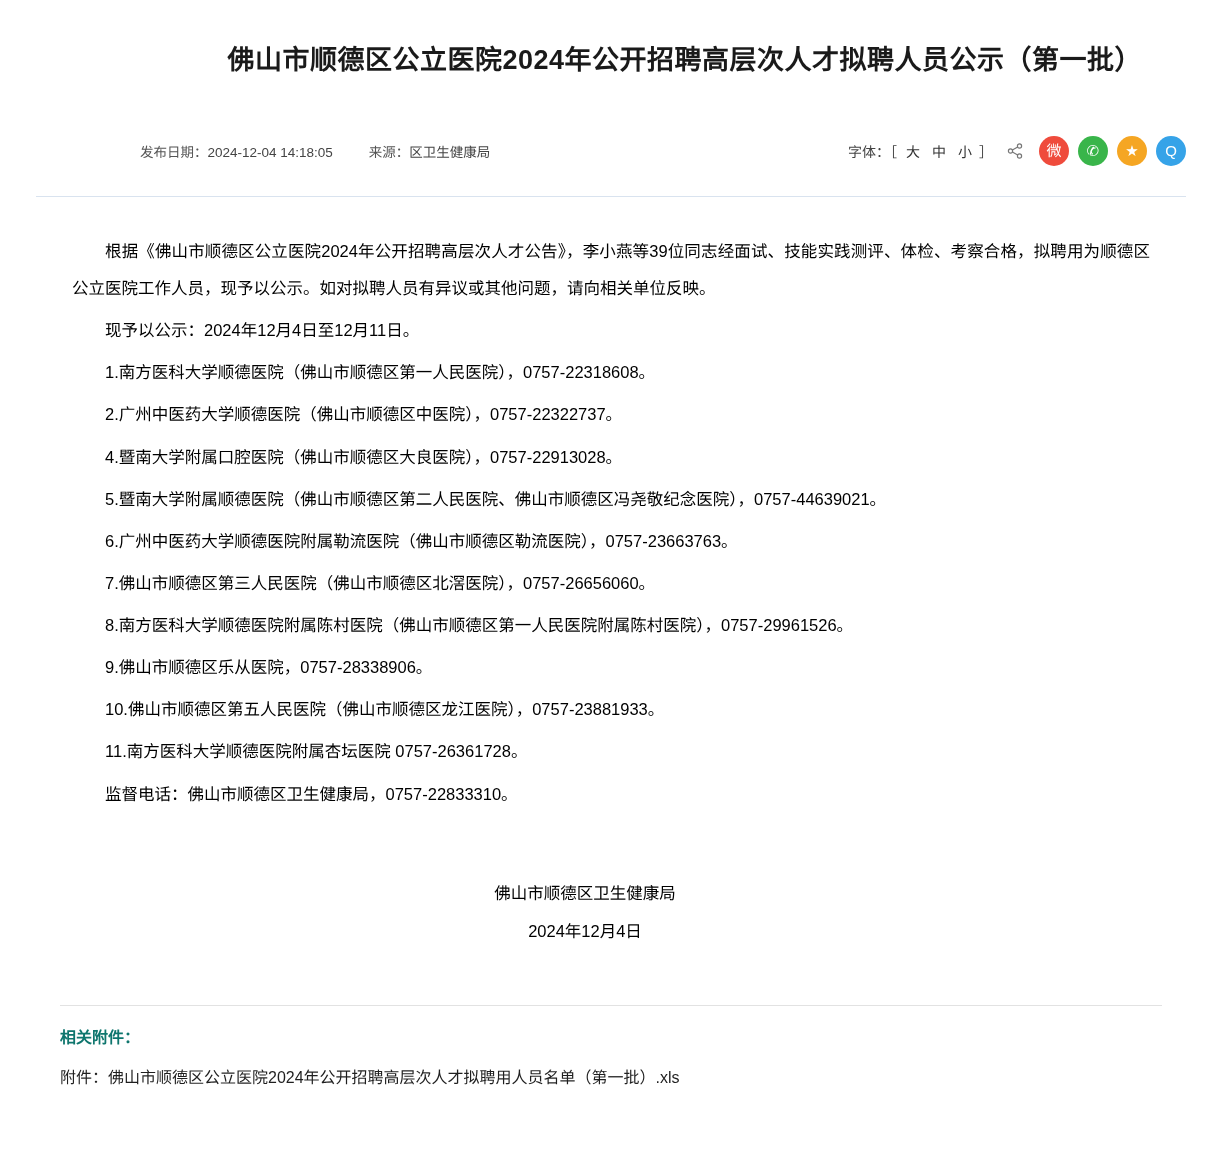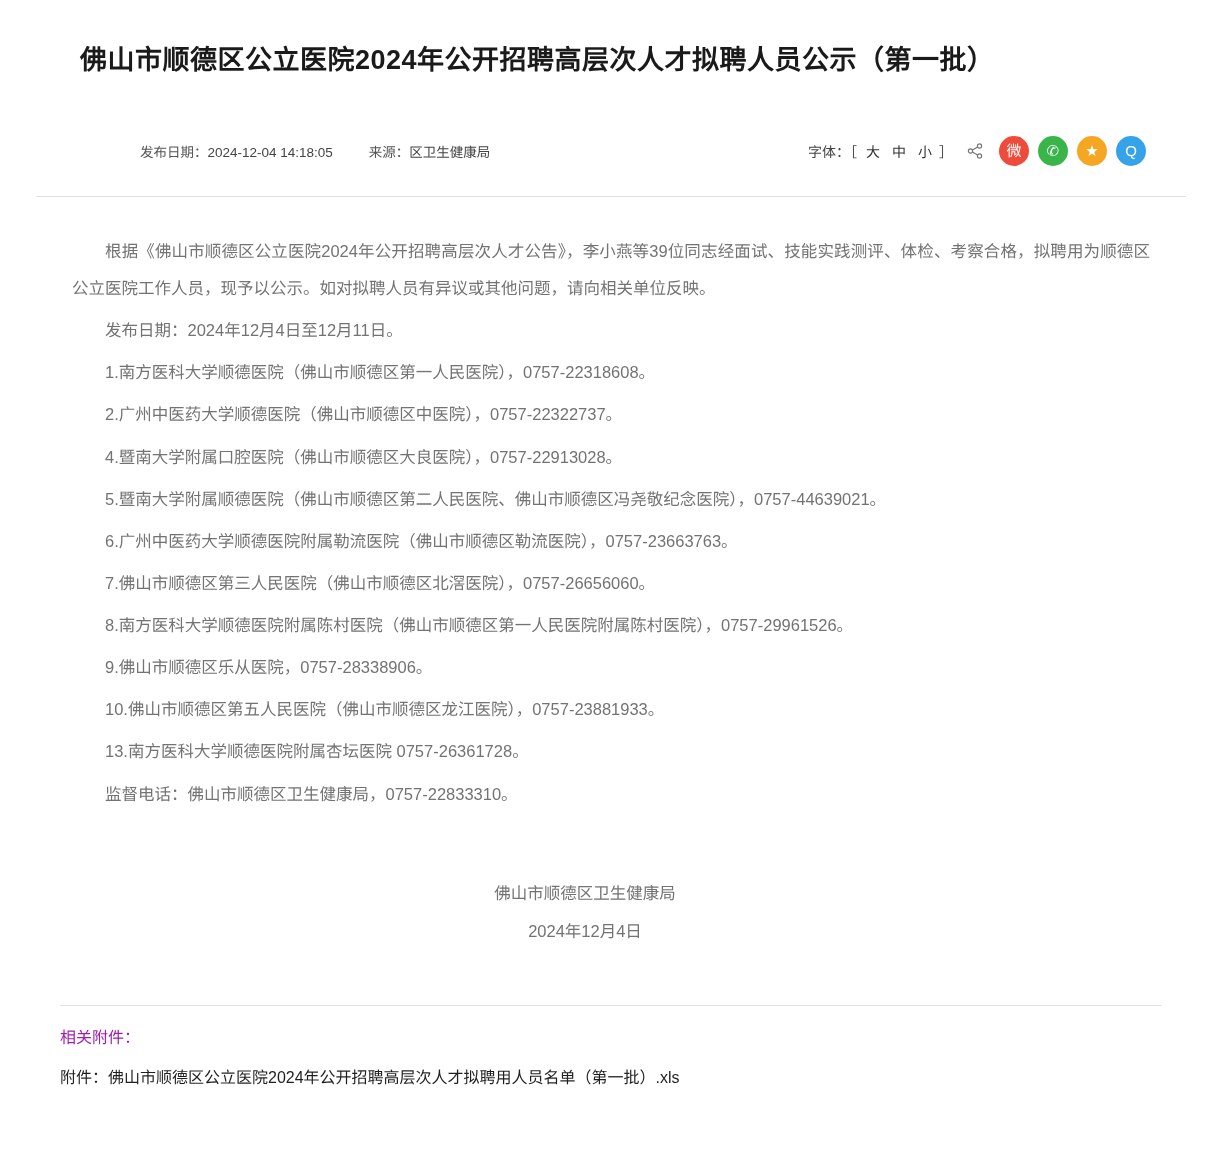--- a/index.html
+++ b/index.html
@@ -14,34 +14,34 @@
     color: #222222;
     position: relative;
   }
   .page {
     width: 1222px;
     box-sizing: border-box;
     padding: 0;
   }
   
   .title {
-    text-align: left;
+    text-align: right;
     font-size: 27px;
     font-weight: bold;
     color: #1a1a1a;
     letter-spacing: 0.5px;
     padding: 24px 80px 0 80px;
     line-height: 1.4;
   }
   
   .meta-bar {
     display: flex;
     align-items: center;
     justify-content: space-between;
-    padding: 38px 76px 0 140px;
+    padding: 38px 36px 0 140px;
     font-size: 13.5px;
     color: #555555;
   }
   .meta-left {
     display: flex;
     align-items: center;
     gap: 36px;
     white-space: nowrap;
   }
   .meta-left .meta-item {
@@ -94,21 +94,21 @@
   }
   
   .divider {
     margin: 30px 36px 0 36px;
     border-top: 1px solid #d9e3ef;
   }
   
   .article {
     padding: 36px 72px 0 72px;
     font-size: 16.5px;
-    color: #737373;
+    color: #000000;
     line-height: 2.25;
   }
   .article p {
     margin: 0 0 5px 0;
     text-align: justify;
   }
   .article p.indent {
     text-indent: 2em;
   }
   .sign {
@@ -118,22 +118,22 @@
     line-height: 2.3;
     font-size: 16.5px;
   }
   
   .attachments {
     margin: 54px 60px 0 60px;
     border-top: 1px solid #e2e2e2;
     padding-top: 18px;
   }
   .attach-title {
-    color: #a21caf;
-    font-weight: normal;
+    color: #0f766e;
+    font-weight: bold;
     font-size: 16px;
     margin-bottom: 16px;
   }
   .attach-item {
     font-size: 16px;
     color: #1f1f1f;
   }
   .attach-item a {
     color: #1f1f1f;
     text-decoration: none;
@@ -181,31 +181,31 @@
         <span class="soc" style="background:#f5a623">★</span>
         <span class="soc" style="background:#36a3e8">Q</span>
       </span>
     </div>
   </div>
 
   <div class="divider"></div>
 
   <div class="article">
     <p class="indent">根据《佛山市顺德区公立医院2024年公开招聘高层次人才公告》，李小燕等39位同志经面试、技能实践测评、体检、考察合格，拟聘用为顺德区公立医院工作人员，现予以公示。如对拟聘人员有异议或其他问题，请向相关单位反映。</p>
-    <p class="indent">发布日期：2024年12月4日至12月11日。</p>
+    <p class="indent">现予以公示：2024年12月4日至12月11日。</p>
     <p class="indent">1.南方医科大学顺德医院（佛山市顺德区第一人民医院），0757-22318608。</p>
     <p class="indent">2.广州中医药大学顺德医院（佛山市顺德区中医院），0757-22322737。</p>
     <p class="indent">4.暨南大学附属口腔医院（佛山市顺德区大良医院），0757-22913028。</p>
     <p class="indent">5.暨南大学附属顺德医院（佛山市顺德区第二人民医院、佛山市顺德区冯尧敬纪念医院），0757-44639021。</p>
     <p class="indent">6.广州中医药大学顺德医院附属勒流医院（佛山市顺德区勒流医院），0757-23663763。</p>
     <p class="indent">7.佛山市顺德区第三人民医院（佛山市顺德区北滘医院），0757-26656060。</p>
     <p class="indent">8.南方医科大学顺德医院附属陈村医院（佛山市顺德区第一人民医院附属陈村医院），0757-29961526。</p>
     <p class="indent">9.佛山市顺德区乐从医院，0757-28338906。</p>
     <p class="indent">10.佛山市顺德区第五人民医院（佛山市顺德区龙江医院），0757-23881933。</p>
-    <p class="indent">13.南方医科大学顺德医院附属杏坛医院 0757-26361728。</p>
+    <p class="indent">11.南方医科大学顺德医院附属杏坛医院 0757-26361728。</p>
     <p class="indent">监督电话：佛山市顺德区卫生健康局，0757-22833310。</p>
 
     <div class="sign">
       <div>佛山市顺德区卫生健康局</div>
       <div>2024年12月4日</div>
     </div>
   </div>
 
   <div class="attachments">
     <div class="attach-title">相关附件：</div>

